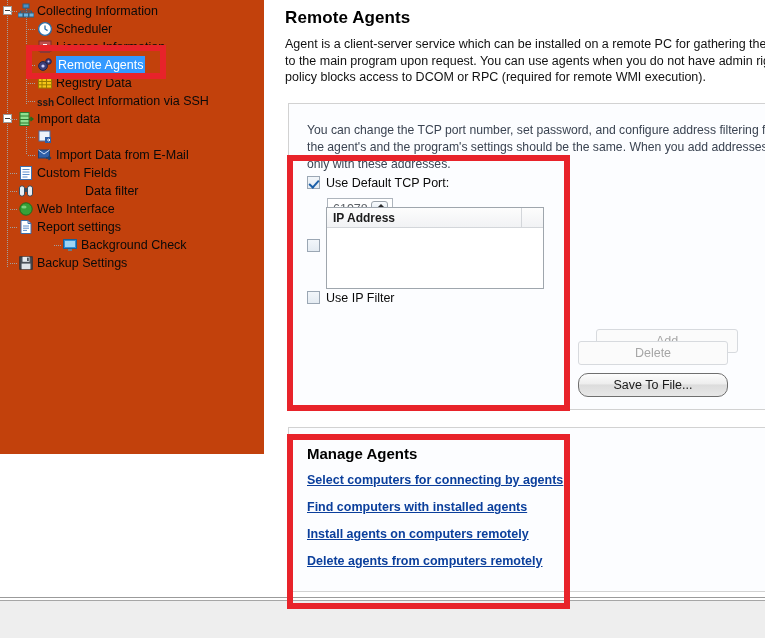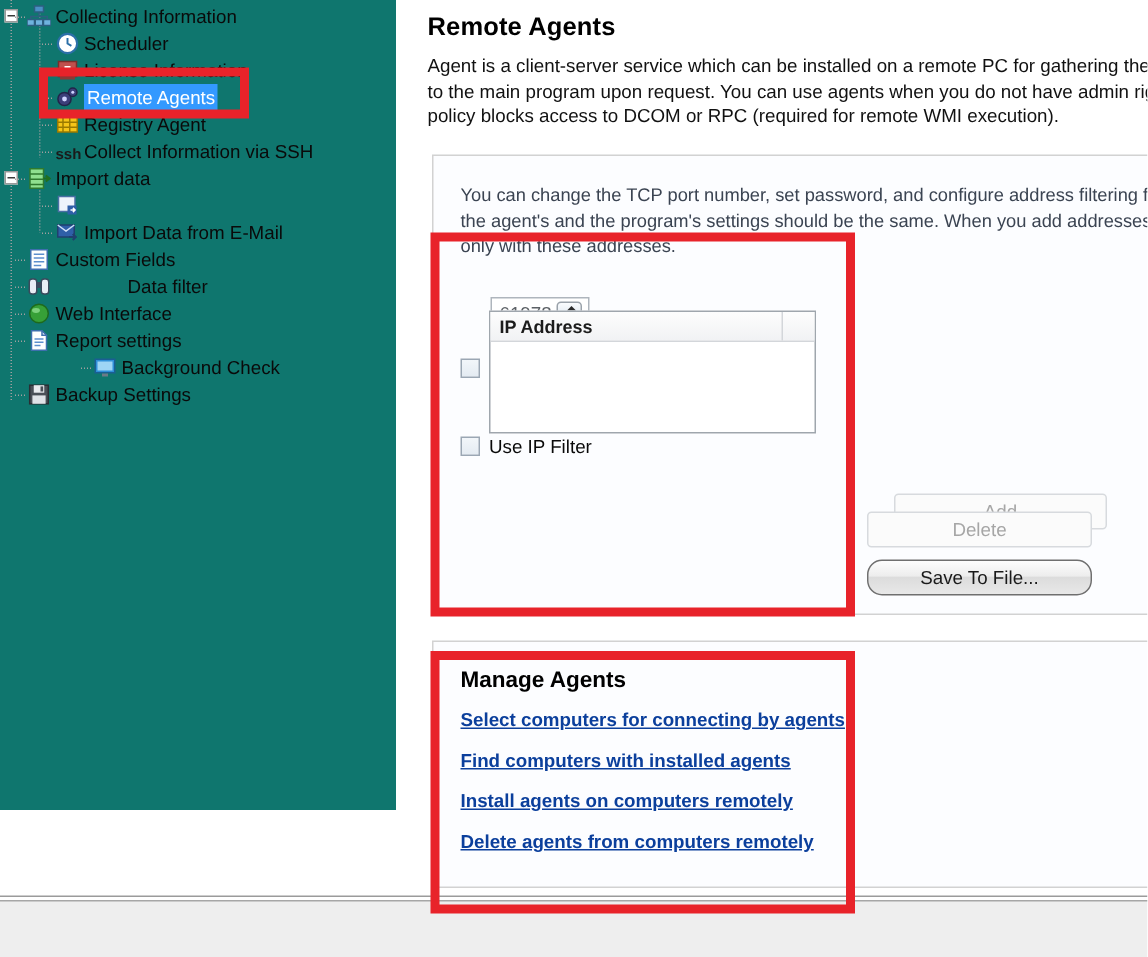--- a/index.html
+++ b/index.html
@@ -24,22 +24,22 @@
     left: 0; top: 0;
     width: 765px; height: 638px;
     background: #ffffff;
   }
 
   
   #tree-pane {
     position: absolute;
     left: 0; top: 0;
     width: 264px;
-    height: 540px;
-    background: #0f766e;
+    height: 454px;
+    background: #c2410c;
     overflow: hidden;
   }
   .tree-row {
     position: relative;
     height: 18px;
     line-height: 18px;
     white-space: nowrap;
     font-size: 12.5px;
     color: #0a0a0a;
   }
@@ -361,21 +361,21 @@
               <circle cx="11.5" cy="4.5" r="1" fill="#cfd3ff"></circle>
             </svg></span>
           <span class="lbl sel" style="left:56px;">Remote Agents</span>
         </div>
         <div class="tree-row" style="position: absolute; left: 0px; top: 74px; width: 264px;">
           <span class="hline" style="left:28px; top:9px; width:8px;"></span>
           <span class="ico" style="left:37px;"><svg width="16" height="16" viewBox="0 0 16 16">
               <rect x="1.5" y="3" width="13" height="10" fill="#f5c518" stroke="#9a7a00"></rect>
               <path d="M5 3v10M9.5 3v10M1.5 6.5h13M1.5 9.8h13" stroke="#9a7a00"></path>
             </svg></span>
-          <span class="lbl" style="left:56px;">Registry Agent</span>
+          <span class="lbl" style="left:56px;">Registry Data</span>
         </div>
         <div class="tree-row" style="position: absolute; left: 0px; top: 92px; width: 264px;">
           <span class="hline" style="left:28px; top:9px; width:8px;"></span>
           <span class="ico" style="left:37px;"><span style="font:bold 10px 'Liberation Sans',sans-serif;color:#1a1a1a;">ssh</span></span>
           <span class="lbl" style="left:56px;">Collect Information via SSH</span>
         </div>
         <div class="tree-row" style="position: absolute; left: 0px; top: 110px; width: 264px;">
           <span class="tw" style="left:3px;"></span>
           <span class="hline" style="left:10px; top:9px; width:7px;"></span>
           <span class="ico" style="left:18px;"><svg width="16" height="16" viewBox="0 0 16 16">
@@ -469,20 +469,23 @@
     </div>
 
     <div class="groupbox" id="gb-settings">
 
       <div class="gb-desc">
         <div>You can change the TCP port number, set password, and configure address filtering for</div>
         <div>the agent's and the program's settings should be the same. When you add addresses to</div>
         <div>only with these addresses.</div>
       </div>
 
+      <div class="cbrow" style="left:18px; top:71px;">
+        <span class="cb checked"></span><span>Use Default TCP Port:</span>
+      </div>
 
       <div class="spin" style="left:38px; top:94px;">
         <span class="val">61978</span>
         <div class="btns">
           <div class="up"></div>
           <div class="dn"></div>
         </div>
       </div>
 
       <div class="cbrow" style="left:18px; top:134px;">

